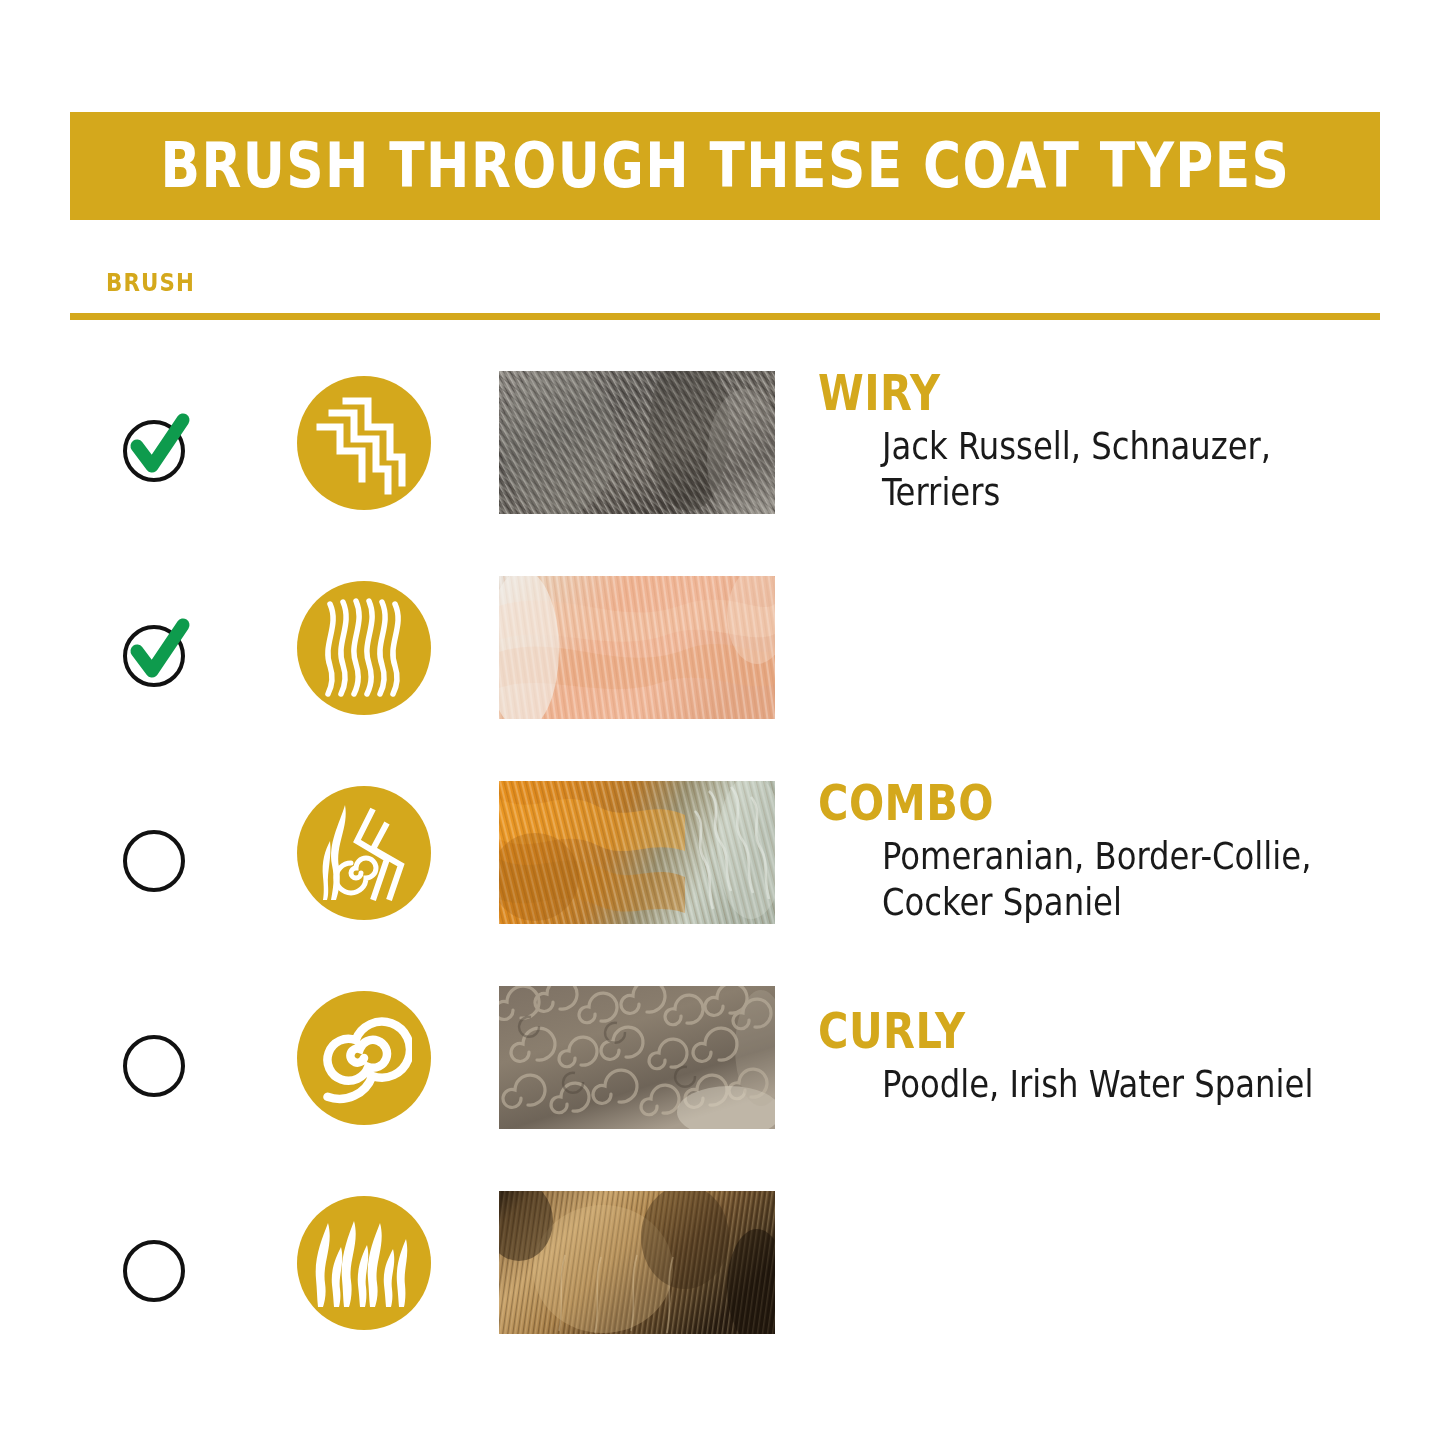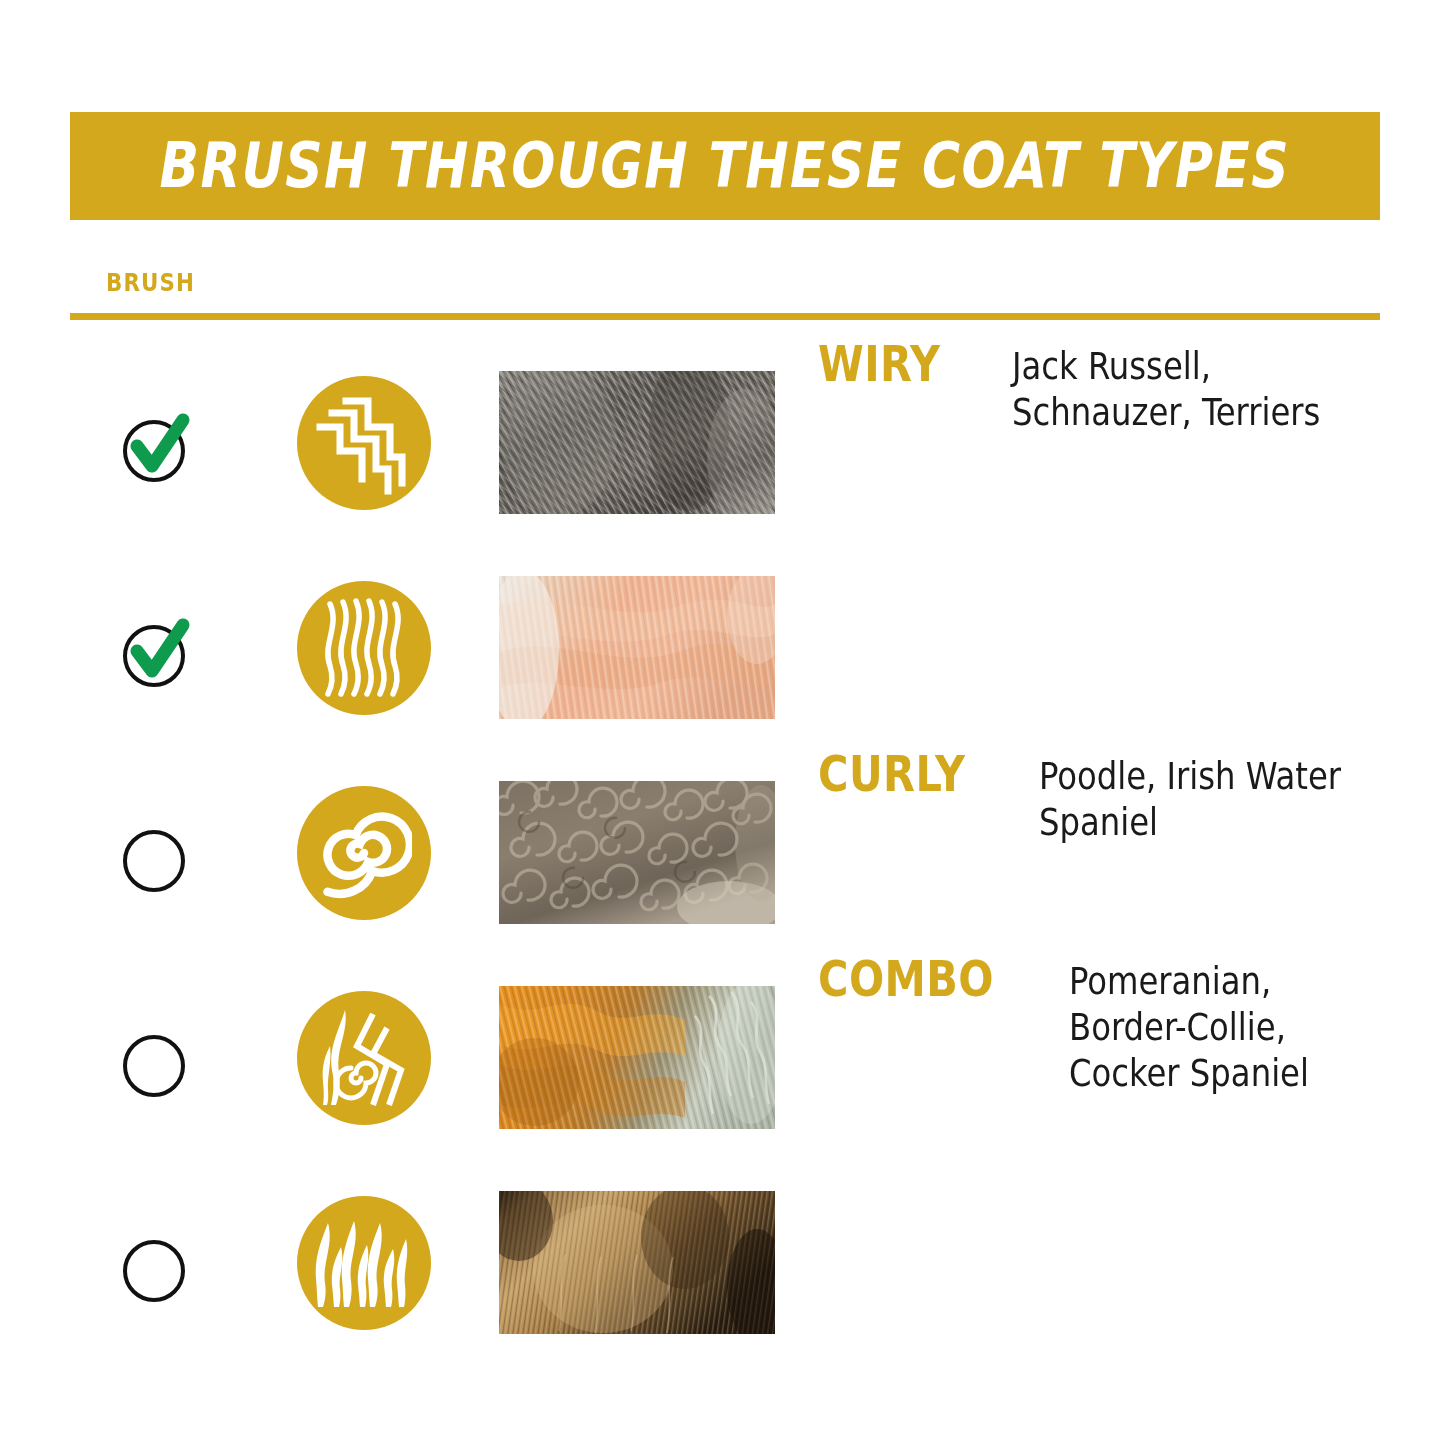--- a/index.html
+++ b/index.html
@@ -25,21 +25,20 @@
   .banner {
     position: absolute;
     left: 70px;
     top: 112px;
     width: 1310px;
     height: 108px;
     background: #D4A81C;
     display: flex;
     align-items: center;
     justify-content: center;
-    font-style: italic;
   }
   .banner-title {
     color: #ffffff;
     font-family: "Liberation Sans Narrow", "DejaVu Sans Condensed", "Liberation Sans", sans-serif;
     font-weight: bold;
     font-size: 62px;
     letter-spacing: 1.5px;
     line-height: 1;
     transform: scaleX(0.93);
     transform-origin: center center;
@@ -154,20 +153,21 @@
   .photo svg { display: block; }
 
   
   .text-cell {
     position: absolute;
     left: 818px;
     top: 0;
     width: 590px;
     height: 205px;
     display: flex;
+    flex-direction: column;
     justify-content: center;
   }
   .coat-title {
     color: #D4A81C;
     font-family: "Liberation Sans Narrow", "DejaVu Sans Condensed", "Liberation Sans", sans-serif;
     font-weight: bold;
     font-size: 49px;
     line-height: 1.04;
     letter-spacing: 0.5px;
     transform: scaleX(0.94);
@@ -297,20 +297,81 @@
             <rect width="276" height="143" fill="url(#silkBg)"></rect>
             <g opacity="0.55">
               <path d="M0 30 C60 10 120 52 180 30 C230 12 260 40 276 28 L276 58 C250 70 210 44 170 58 C110 80 50 46 0 64 Z" fill="#f2c4a6"></path>
               <path d="M0 76 C60 56 120 98 185 74 C232 56 262 86 276 72 L276 108 C246 118 206 92 164 106 C106 126 48 96 0 112 Z" fill="#e9a87f"></path>
             </g>
             <rect width="276" height="143" fill="url(#silkStrand)"></rect>
             <ellipse cx="24" cy="74" rx="36" ry="80" fill="#f3f0eb" opacity="0.6"></ellipse>
             <ellipse cx="258" cy="40" rx="30" ry="48" fill="#f5e0cf" opacity="0.35"></ellipse>
           </svg>
         </div>
+      </div>
+    </div>
+
+    <div class="row">
+      <div class="check-cell">
+        <div class="check-wrap">
+          <div class="check-circle"></div>
+        </div>
+      </div>
+      <div class="icon-cell">
+        <div class="icon-circle">
+          <svg width="98" height="104" viewBox="0 0 98 104">
+            <g fill="#ffffff">
+              <path d="M30 4 C34 26 20 44 24 66 C26 80 24 90 21 99 L16 99 C18 88 20 78 17 64 C13 42 24 24 30 4 Z"></path>
+              <path d="M15 40 C17 56 12 70 13 84 C13.5 92 13 96 12 99 L8 99 C9 92 9 86 8 76 C6.5 60 10 50 15 40 Z"></path>
+            </g>
+            <g fill="none" stroke="#ffffff" stroke-width="6" stroke-linejoin="miter" stroke-linecap="butt">
+              <path d="M58 8 L42 40 L72 58 L58 99"></path>
+              <path d="M72 22 L58 48 L86 64 L74 99"></path>
+            </g>
+            <path d="M46 72 m0 0 a5 5 0 1 1 -5 -5 a10 10 0 1 1 10 10 a15 15 0 1 1 -15 -15" fill="none" stroke="#ffffff" stroke-width="5" stroke-linecap="round"></path>
+          </svg>
+        </div>
+      </div>
+      <div class="photo-cell">
+        <div class="photo">
+          <svg width="276" height="143" viewBox="0 0 276 143">
+            <defs>
+              <linearGradient id="comboBg" x1="0" y1="0" x2="1" y2="0.2">
+                <stop offset="0%" stop-color="#e8901c"></stop>
+                <stop offset="25%" stop-color="#d8861f"></stop>
+                <stop offset="48%" stop-color="#b97a2a"></stop>
+                <stop offset="66%" stop-color="#9a9272"></stop>
+                <stop offset="84%" stop-color="#c3cbbd"></stop>
+                <stop offset="100%" stop-color="#aab4a6"></stop>
+              </linearGradient>
+              <pattern id="comboStrand" width="7" height="143" patternUnits="userSpaceOnUse" patternTransform="rotate(-14)">
+                <rect x="0" y="0" width="2" height="143" fill="#ffffff" opacity="0.22"></rect>
+                <rect x="4" y="0" width="1.4" height="143" fill="#5e3e12" opacity="0.2"></rect>
+              </pattern>
+            </defs>
+            <rect width="276" height="143" fill="url(#comboBg)"></rect>
+            <g opacity="0.5">
+              <path d="M0 18 C40 36 60 4 100 26 C130 42 150 18 186 34 L186 70 C148 58 130 80 98 64 C62 46 36 74 0 58 Z" fill="#f0a02a"></path>
+              <path d="M0 78 C40 96 62 66 104 88 C134 104 152 82 186 96 L186 132 C150 120 132 140 98 124 C60 106 36 132 0 118 Z" fill="#c47c1e"></path>
+            </g>
+            <rect width="276" height="143" fill="url(#comboStrand)"></rect>
+            <g fill="none" stroke="#e8ece6" stroke-width="2.6" opacity="0.6">
+              <path d="M210 10 C226 26 208 44 222 62 C232 76 224 92 232 110"></path>
+              <path d="M232 6 C248 24 230 42 244 60 C254 74 246 92 254 112"></path>
+              <path d="M252 16 C266 32 250 50 262 68 C270 82 264 98 270 118"></path>
+              <path d="M196 30 C210 46 194 62 206 80 C214 94 208 110 214 128"></path>
+            </g>
+            <ellipse cx="36" cy="96" rx="44" ry="44" fill="#9c5a11" opacity="0.28"></ellipse>
+            <ellipse cx="252" cy="66" rx="34" ry="72" fill="#dfe5dc" opacity="0.3"></ellipse>
+          </svg>
+        </div>
+      </div>
+      <div class="text-cell">
+        <div class="coat-title">COMBO</div>
+        <div class="coat-breeds">Pomeranian, Border-Collie, Cocker Spaniel</div>
       </div>
     </div>
 
     <div class="row">
       <div class="check-cell">
         <div class="check-wrap">
           <div class="check-circle"></div>
         </div>
       </div>
       <div class="icon-cell">
@@ -370,81 +431,20 @@
     </div>
 
     <div class="row">
       <div class="check-cell">
         <div class="check-wrap">
           <div class="check-circle"></div>
         </div>
       </div>
       <div class="icon-cell">
         <div class="icon-circle">
-          <svg width="98" height="104" viewBox="0 0 98 104">
-            <g fill="#ffffff">
-              <path d="M30 4 C34 26 20 44 24 66 C26 80 24 90 21 99 L16 99 C18 88 20 78 17 64 C13 42 24 24 30 4 Z"></path>
-              <path d="M15 40 C17 56 12 70 13 84 C13.5 92 13 96 12 99 L8 99 C9 92 9 86 8 76 C6.5 60 10 50 15 40 Z"></path>
-            </g>
-            <g fill="none" stroke="#ffffff" stroke-width="6" stroke-linejoin="miter" stroke-linecap="butt">
-              <path d="M58 8 L42 40 L72 58 L58 99"></path>
-              <path d="M72 22 L58 48 L86 64 L74 99"></path>
-            </g>
-            <path d="M46 72 m0 0 a5 5 0 1 1 -5 -5 a10 10 0 1 1 10 10 a15 15 0 1 1 -15 -15" fill="none" stroke="#ffffff" stroke-width="5" stroke-linecap="round"></path>
-          </svg>
-        </div>
-      </div>
-      <div class="photo-cell">
-        <div class="photo">
-          <svg width="276" height="143" viewBox="0 0 276 143">
-            <defs>
-              <linearGradient id="comboBg" x1="0" y1="0" x2="1" y2="0.2">
-                <stop offset="0%" stop-color="#e8901c"></stop>
-                <stop offset="25%" stop-color="#d8861f"></stop>
-                <stop offset="48%" stop-color="#b97a2a"></stop>
-                <stop offset="66%" stop-color="#9a9272"></stop>
-                <stop offset="84%" stop-color="#c3cbbd"></stop>
-                <stop offset="100%" stop-color="#aab4a6"></stop>
-              </linearGradient>
-              <pattern id="comboStrand" width="7" height="143" patternUnits="userSpaceOnUse" patternTransform="rotate(-14)">
-                <rect x="0" y="0" width="2" height="143" fill="#ffffff" opacity="0.22"></rect>
-                <rect x="4" y="0" width="1.4" height="143" fill="#5e3e12" opacity="0.2"></rect>
-              </pattern>
-            </defs>
-            <rect width="276" height="143" fill="url(#comboBg)"></rect>
-            <g opacity="0.5">
-              <path d="M0 18 C40 36 60 4 100 26 C130 42 150 18 186 34 L186 70 C148 58 130 80 98 64 C62 46 36 74 0 58 Z" fill="#f0a02a"></path>
-              <path d="M0 78 C40 96 62 66 104 88 C134 104 152 82 186 96 L186 132 C150 120 132 140 98 124 C60 106 36 132 0 118 Z" fill="#c47c1e"></path>
-            </g>
-            <rect width="276" height="143" fill="url(#comboStrand)"></rect>
-            <g fill="none" stroke="#e8ece6" stroke-width="2.6" opacity="0.6">
-              <path d="M210 10 C226 26 208 44 222 62 C232 76 224 92 232 110"></path>
-              <path d="M232 6 C248 24 230 42 244 60 C254 74 246 92 254 112"></path>
-              <path d="M252 16 C266 32 250 50 262 68 C270 82 264 98 270 118"></path>
-              <path d="M196 30 C210 46 194 62 206 80 C214 94 208 110 214 128"></path>
-            </g>
-            <ellipse cx="36" cy="96" rx="44" ry="44" fill="#9c5a11" opacity="0.28"></ellipse>
-            <ellipse cx="252" cy="66" rx="34" ry="72" fill="#dfe5dc" opacity="0.3"></ellipse>
-          </svg>
-        </div>
-      </div>
-      <div class="text-cell">
-        <div class="coat-title">COMBO</div>
-        <div class="coat-breeds">Pomeranian, Border-Collie, Cocker Spaniel</div>
-      </div>
-    </div>
-
-    <div class="row">
-      <div class="check-cell">
-        <div class="check-wrap">
-          <div class="check-circle"></div>
-        </div>
-      </div>
-      <div class="icon-cell">
-        <div class="icon-circle">
           <svg width="100" height="96" viewBox="0 0 100 96">
             <g fill="#ffffff">
               <path d="M14 8 C20 30 8 48 11 68 C12.5 78 11 86 9 92 L4 92 C3 84 3 74 2 64 C0 42 8 24 14 8 Z"></path>
               <path d="M27 32 C31 48 24 60 26 74 C27 82 26 88 25 92 L20 92 C19.5 86 19 78 18 70 C16.5 54 22 42 27 32 Z"></path>
               <path d="M40 6 C46 28 34 46 37 66 C38.5 76 37 86 35 92 L30 92 C29 84 29 74 28 64 C26 42 34 22 40 6 Z"></path>
               <path d="M53 30 C57 46 50 58 52 72 C53 80 52 88 51 92 L46 92 C45.5 86 45 78 44 70 C42.5 54 48 40 53 30 Z"></path>
               <path d="M66 8 C72 30 60 48 63 68 C64.5 78 63 86 61 92 L56 92 C55 84 55 74 54 64 C52 42 60 24 66 8 Z"></path>
               <path d="M79 34 C83 50 76 60 78 74 C79 82 78 88 77 92 L72 92 C71.5 86 71 78 70 70 C68.5 54 74 44 79 34 Z"></path>
               <path d="M92 24 C96 42 89 54 91 70 C92 80 91 88 90 92 L85 92 C84.5 86 84 78 83 68 C81.5 50 87 36 92 24 Z"></path>
             </g>

